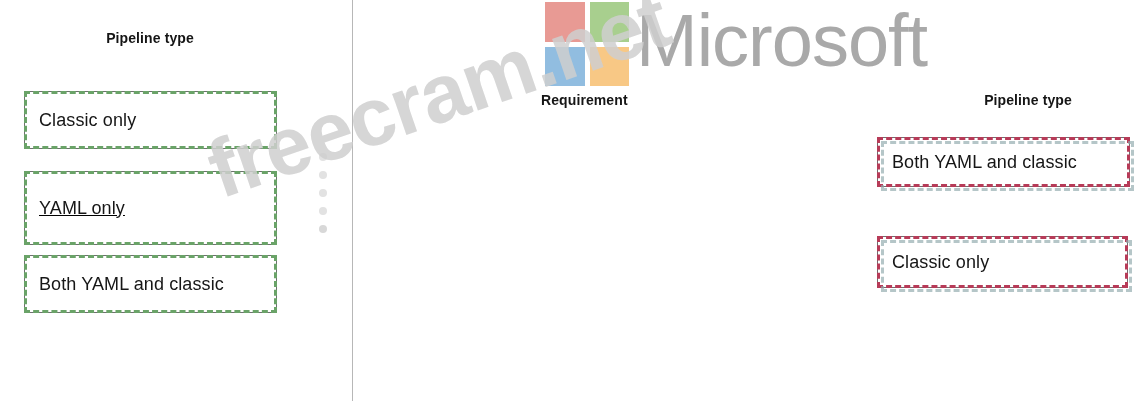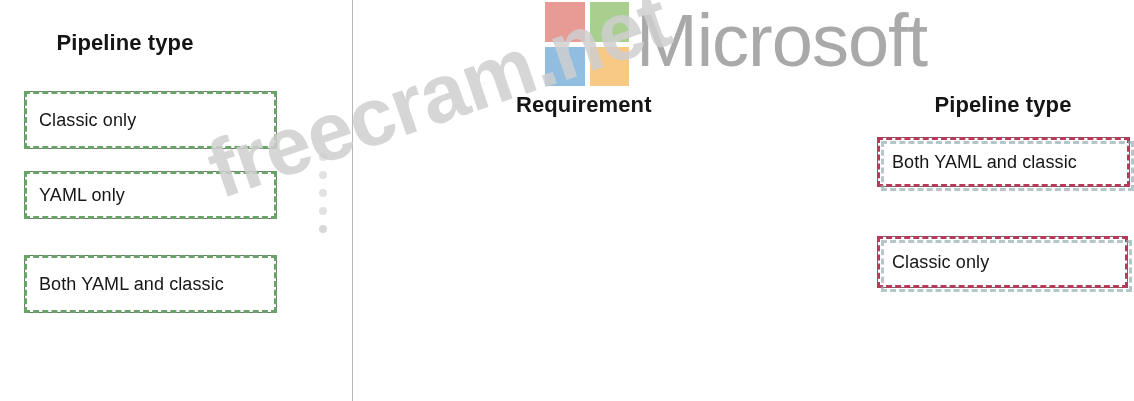--- a/index.html
+++ b/index.html
@@ -26,24 +26,25 @@
     top: 0;
     width: 1px;
     height: 401px;
     background: #b7b7b7;
   }
 
   
   .hdr {
     position: absolute;
     font-weight: bold;
-    font-size: 22px;
+    font-size: 14px;
     color: #151515;
     white-space: nowrap;
     letter-spacing: .1px;
+    padding-left: 25px;
   }
   #hdr-left        { left: 0;    top: 30px;  width: 250px; text-align: center; }
   #hdr-answer-area { left: 416px; top: 30px; }
   #hdr-requirement { left: 516px; top: 92px; text-align: right; }
   #hdr-right       { left: 877px; top: 92px; width: 252px; text-align: center; }
 
   
   .opt-box {
     position: absolute;
     box-sizing: border-box;
@@ -64,21 +65,21 @@
   }
   .green-frame::before {
     content: "";
     position: absolute;
     left: -1px; top: -1px; right: -1px; bottom: -1px;
     border: 3px dashed #6aa368;
     pointer-events: none;
   }
 
   #left-opt-1 { left: 24px; top: 91px;  width: 253px; height: 58px; }
-  #left-opt-2 { left: 24px; top: 171px; width: 253px; height: 48px; }
+  #left-opt-2 { left: 24px; top: 171px; width: 253px; height: 74px; text-decoration: underline; }
   #left-opt-3 { left: 24px; top: 255px; width: 253px; height: 58px; }
 
   
   .ans-box {
     position: absolute;
     box-sizing: border-box;
     background: #ffffff;
     display: flex;
     align-items: center;
     padding-left: 14px;

